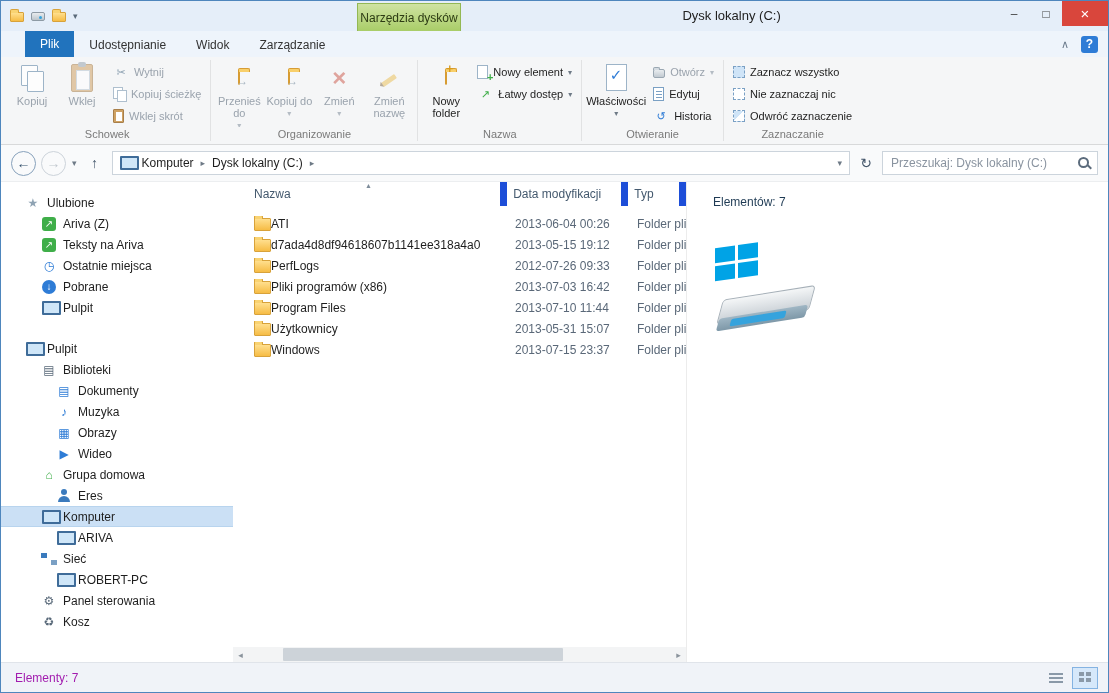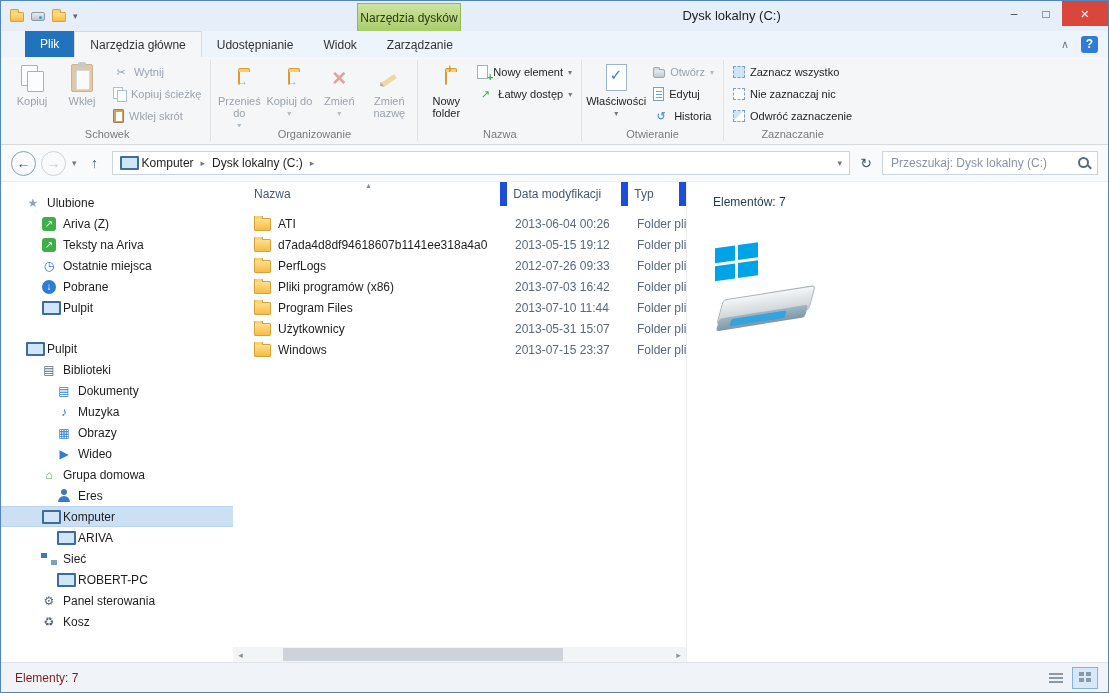--- a/index.html
+++ b/index.html
@@ -129,21 +129,21 @@
   
   .listpane{flex:1;position:relative;border-right:1px solid #ececec;display:flex;flex-direction:column;min-width:0}
   .listhead{height:24px;display:flex;align-items:center;color:#44596e;font-size:12px;position:relative;flex:0 0 auto}
   .hc{height:100%;display:flex;align-items:center;border-right:7px solid #1d4ed8}
   .hc.name{width:276px;padding-left:21px}
   .hc.modified{width:122px;padding-left:6px}
   .hc.type{width:58px;padding-left:6px}
   .sortmark{position:absolute;left:132px;top:0;font-size:7px;color:#7e8c9a}
   .listbody{flex:1;padding-top:7px;overflow:hidden}
   .frow{height:21px;display:flex;align-items:center}
-  .fc-name{width:276px;display:flex;align-items:center;gap:7px;padding-left:21px;color:#1e1e1e;white-space:nowrap;overflow:hidden}
+  .fc-name{width:276px;display:flex;align-items:center;padding-left:21px;color:#1e1e1e;white-space:nowrap;overflow:hidden}
   .fc-mod{width:122px;color:#5a6878;padding-left:6px;white-space:nowrap}
   .fc-type{flex:1;color:#5a6878;padding-left:6px;white-space:nowrap;overflow:hidden}
   .ficon{width:17px;height:13px;position:relative;flex:0 0 auto;background:linear-gradient(#ffdf8e,#f6bc45);border:1px solid #d8a23a;border-radius:1px;margin-top:2px}
   .ficon::before{content:"";position:absolute;left:-1px;top:-4px;width:7px;height:3px;background:#f9d372;border:1px solid #d8a23a;border-bottom:none;border-radius:2px 2px 0 0}
   .ficon.qsize{width:14px;height:10px}
   .hscroll{position:absolute;left:0;right:0;bottom:0;height:15px;background:#f3f4f5;display:flex;align-items:center}
   .hs-arrow{width:15px;height:15px;display:flex;align-items:center;justify-content:center;color:#8a939c;font-size:9px;flex:0 0 auto}
   .hs-track{flex:1;height:15px;position:relative}
   .hs-thumb{position:absolute;left:35px;top:1px;width:280px;height:13px;background:#cdd3d9;border-radius:1px}
 
@@ -152,21 +152,21 @@
   .d-count{font-size:12px;color:#1f3b54}
   .drive-graphic{margin-top:36px;position:relative;width:150px;height:105px}
   .winflag{position:absolute;left:2px;top:0;width:46px;height:36px;transform:skewY(-8deg);display:grid;grid-template-columns:20px 20px;grid-template-rows:15px 15px;gap:3px}
   .winflag span{background:#00a3e6}
   .drive-body{position:absolute;left:6px;top:48px;width:94px;height:24px;background:linear-gradient(#f4f6f7,#c6cdd3);border:1px solid #a6b0b8;border-radius:4px;transform:rotate(-9deg) skewX(-24deg)}
   .drive-side{position:absolute;left:4px;top:67px;width:90px;height:12px;background:linear-gradient(#9fb6c4,#7e98a8);border-radius:3px;transform:rotate(-9deg) skewX(-24deg)}
   .drive-stripe{position:absolute;left:17px;top:70px;width:56px;height:7px;background:#35a3dd;border-radius:2px;transform:rotate(-9deg) skewX(-24deg)}
 
   
   .statusbar{height:30px;background:#f0f3f8;border-top:1px solid #e0e4ea;display:flex;align-items:center;padding:0 10px 0 14px;flex:0 0 auto}
-  .sb-count{color:#7f1d1d}
+  .sb-count{color:#a21caf}
   .sb-views{margin-left:auto;display:flex;gap:3px}
   .viewbtn{width:26px;height:22px;border:1px solid transparent;display:flex;align-items:center;justify-content:center}
   .viewbtn.active{background:#d6e8fa;border-color:#84b3e2}
   .ic-viewlist{width:14px;height:10px;background:repeating-linear-gradient(#8a99a8 0 2px,transparent 2px 4px)}
   .ic-viewthumb{width:12px;height:11px;position:relative}
   .ic-viewthumb::before{content:"";position:absolute;left:0;top:0;width:5px;height:4px;background:#8a99a8;box-shadow:7px 0 0 #8a99a8,0 6px 0 #8a99a8,7px 6px 0 #8a99a8}
   .drive-mini{width:14px;height:9px;background:linear-gradient(#e8ecef,#bcc5cc);border:1px solid #8d9aa5;border-radius:2px;position:relative}
   .drive-mini::after{content:"";position:absolute;right:2px;top:3px;width:3px;height:3px;border-radius:50%;background:#35a3dd}
 </style>
 </head>
@@ -185,21 +185,20 @@
     <div class="title">Dysk lokalny (C:)</div>
     <div class="caption-buttons">
       <span class="cap-btn">–</span>
       <span class="cap-btn">□</span>
       <span class="cap-btn close">×</span>
     </div>
   </div>
 
   <div class="tabrow">
     <div class="tab file">Plik</div>
-    <div class="tab active">Narzędzia główne</div>
     <div class="tab">Udostępnianie</div>
     <div class="tab">Widok</div>
     <div class="tab">Zarządzanie</div>
     <div class="tab-right">
       <span class="min-ribbon">∧</span>
       <span class="help">?</span>
     </div>
   </div>
 
   <div class="ribbon">

